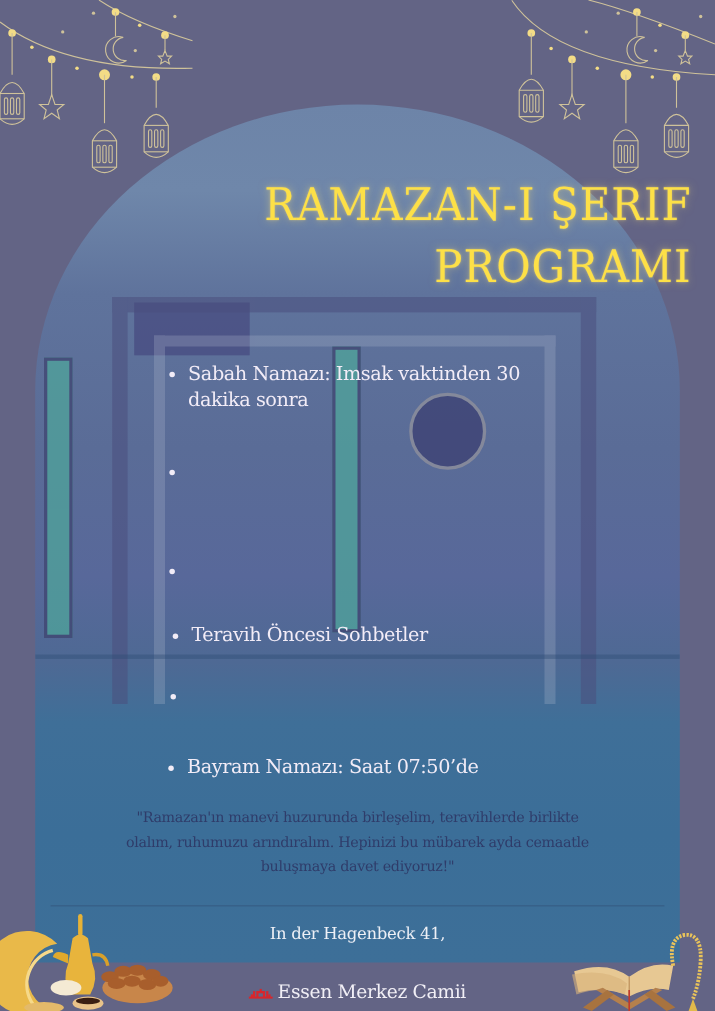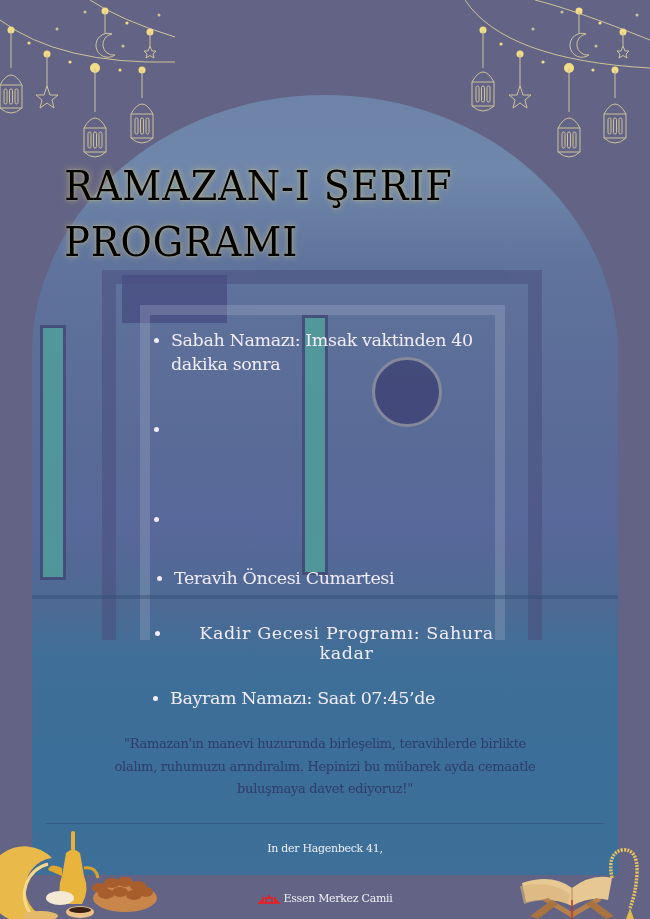--- a/index.html
+++ b/index.html
@@ -59,22 +59,22 @@
     }
 
     
     .garland { position: absolute; top: 0; }
     .garland-left { left: 0; width: 180px; height: 170px; }
     .garland-right { left: 465px; width: 185px; height: 170px; }
 
     
     .title {
       position: absolute; left: 0; width: 650px; top: 158px;
-      text-align: left;
-      color: #000000;
+      text-align: right;
+      color: #fde047;
       font-family: "DejaVu Serif", serif;
       font-weight: normal;
       letter-spacing: 1px;
       text-shadow: 0 0 8px rgba(240, 215, 120, 0.55), 0 0 2px rgba(240,215,120,0.6);
       padding-left: 43px;
     }
     .title .line { display: block; font-size: 41px; line-height: 56px; transform: scaleX(0.93); }
 
     
     .program { position: absolute; left: 0; top: 0; width: 650px; }
@@ -107,31 +107,31 @@
       font-size: 13px;
       line-height: 22.5px;
       letter-spacing: -0.3px;
     }
 
     
     .address {
       position: absolute; left: 225px; top: 840px; width: 200px;
       text-align: center; color: #eef0f6;
       font-family: "DejaVu Serif", serif;
-      font-size: 11px; line-height: 18px; letter-spacing: -0.3px;
+      font-size: 15px; line-height: 18px; letter-spacing: -0.3px;
     }
 
     
     .brand {
       position: absolute; left: 0; width: 650px; top: 892px;
       display: flex; justify-content: center; align-items: center; gap: 4px;
     }
     .brand .logo { width: 22px; height: 11px; }
     .brand .name {
-      color: #f1eff6; font-family: "DejaVu Serif", serif; font-size: 11px; letter-spacing: -0.3px;
+      color: #f1eff6; font-family: "DejaVu Serif", serif; font-size: 17px; letter-spacing: -0.3px;
     }
 
     
     .deco-left { position: absolute; left: 0; top: 828px; width: 170px; height: 91px; }
     .deco-right { position: absolute; left: 512px; top: 838px; width: 138px; height: 81px; }
   </style>
 </head>
 <body>
 
 <div class="poster">
@@ -260,39 +260,38 @@
   </svg>
 
   <h1 class="title">
     <span class="line">RAMAZAN-I ŞERIF</span>
     <span class="line">PROGRAMI</span>
   </h1>
 
   <div class="program">
     <div class="item item-0">
       <span class="bullet"></span>
-      <span>Sabah Namazı: Imsak vaktinden 40 dakika sonra</span>
+      <span>Sabah Namazı: Imsak vaktinden 30 dakika sonra</span>
     </div>
     <div class="item item-1">
       <span class="bullet"></span>
     </div>
     <div class="item item-2">
       <span class="bullet"></span>
     </div>
     <div class="item item-3">
       <span class="bullet"></span>
-      <span>Teravih Öncesi Cumartesi</span>
+      <span>Teravih Öncesi Sohbetler</span>
     </div>
     <div class="item item-4">
       <span class="bullet"></span>
-      <span>Kadir Gecesi Programı:  Sahura kadar</span>
     </div>
     <div class="item item-5">
       <span class="bullet"></span>
-      <span>Bayram Namazı: Saat 07:45’de</span>
+      <span>Bayram Namazı: Saat 07:50’de</span>
     </div>
   </div>
 
   <p class="quote">"Ramazan'ın manevi huzurunda birleşelim, teravihlerde birlikte olalım, ruhumuzu arındıralım. Hepinizi bu mübarek ayda cemaatle buluşmaya davet ediyoruz!"</p>
 
   <div class="address">
     <div>In der Hagenbeck 41,</div>
   </div>
 
   <svg class="deco-left" viewBox="0 0 170 91">

